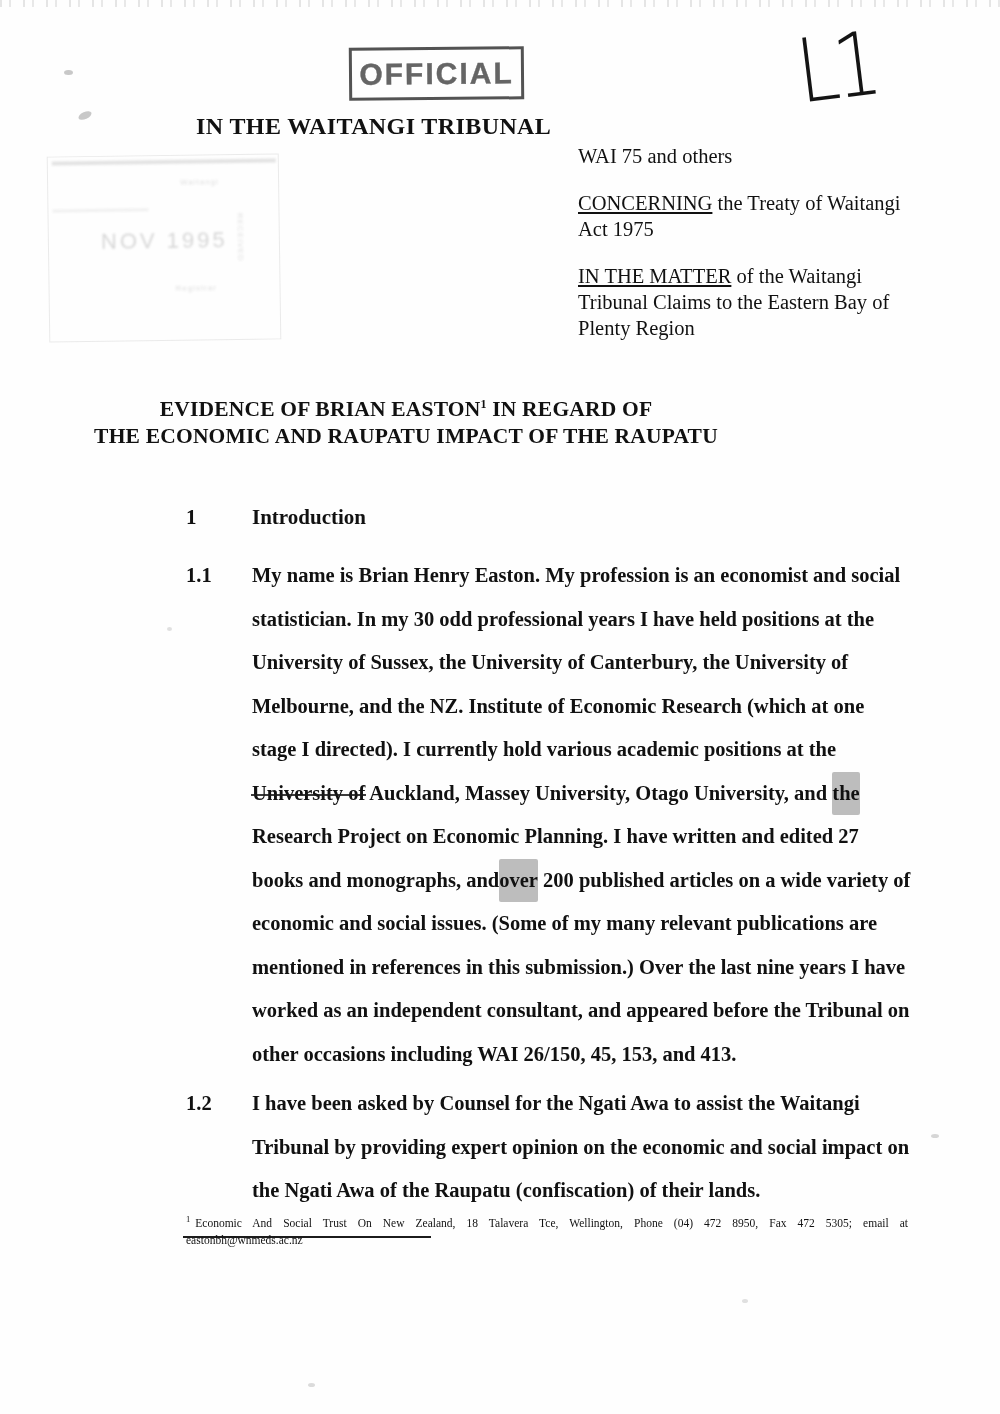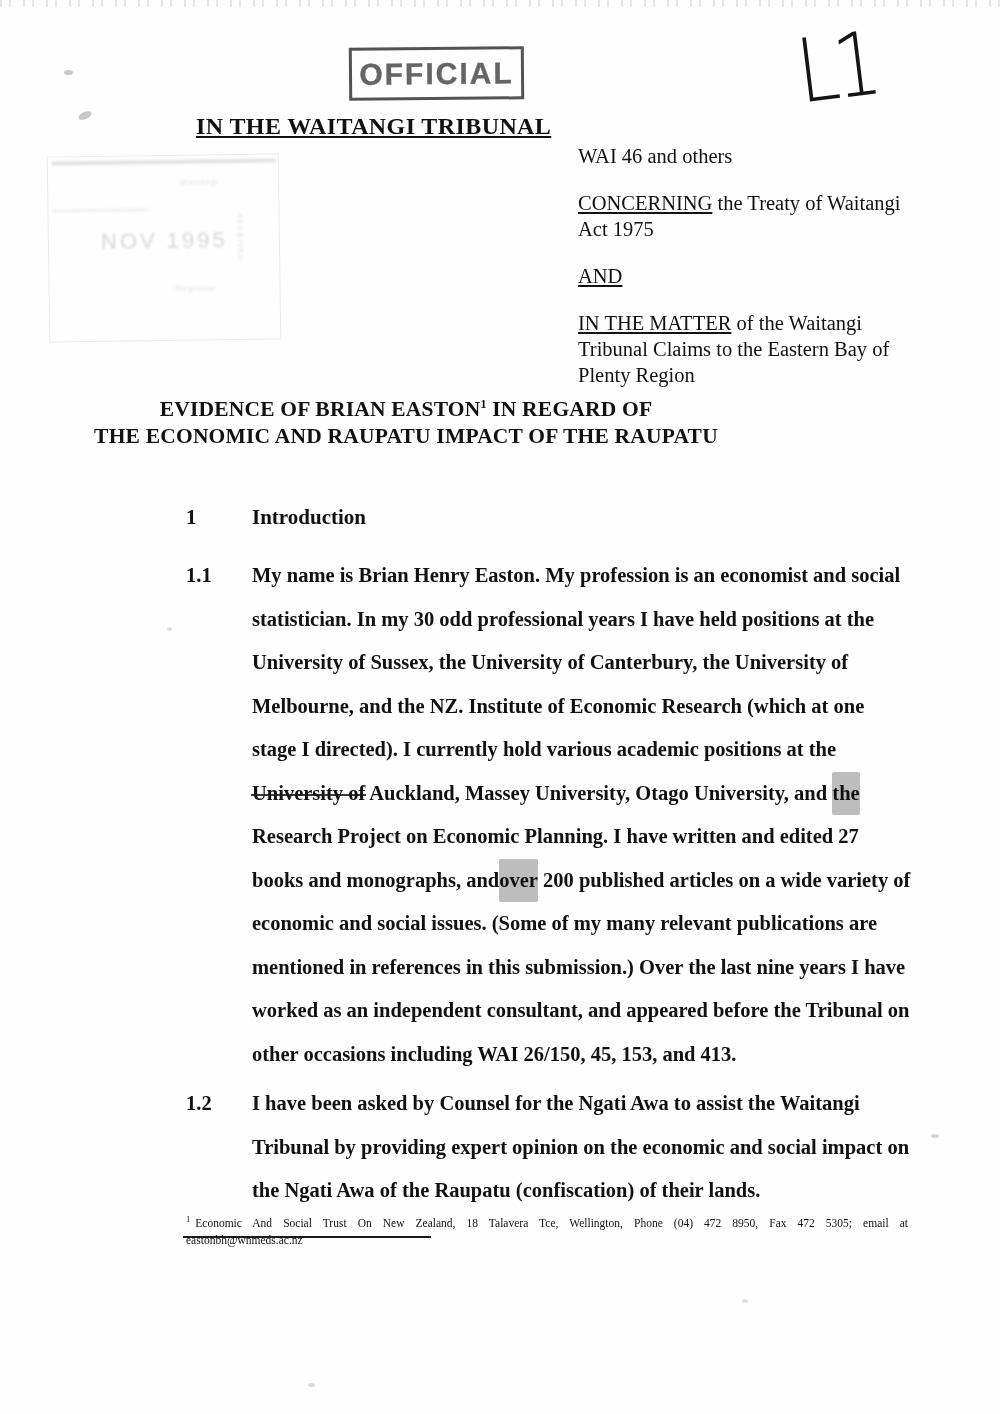--- a/index.html
+++ b/index.html
@@ -120,21 +120,20 @@
   }
 
   
   .court-title {
     position: absolute;
     left: 196px;
     top: 113px;
     font-size: 24px;
     font-weight: bold;
     letter-spacing: .4px;
-    text-decoration: underline;
   }
 
   
   .caption {
     position: absolute;
     left: 578px;
     top: 143px;
     width: 340px;
     font-size: 20.5px;
     line-height: 26px;
@@ -261,29 +260,26 @@
     <div class="rs-line" style="left:4px;top:52px;width:96px;height:3px;opacity:.5;"></div>
     <div class="rs-date">NOV 1995</div>
     <div class="rs-small" style="left:132px;top:22px;">Waitangi</div>
     <div class="rs-small" style="left:196px;top:58px;transform:rotate(90deg);transform-origin:left top;">RECEIVED</div>
     <div class="rs-small" style="left:126px;top:128px;">Registrar</div>
   </div>
 
   <div class="court-title">IN THE WAITANGI TRIBUNAL</div>
 
   <div class="caption">
-    <div class="caption-block">WAI 46 and others</div>
+    <div class="caption-block">WAI 75 and others</div>
 
     <div class="caption-block">
       <span class="u">CONCERNING</span><span> the Treaty of Waitangi Act 1975</span>
     </div>
 
-    <div class="caption-block">
-      <span class="u">AND</span>
-    </div>
 
     <div class="caption-block">
       <span class="u">IN THE MATTER</span><span> of the Waitangi Tribunal Claims to the Eastern Bay of Plenty Region</span>
     </div>
   </div>
 
   <div class="evidence-title">
     <span>EVIDENCE OF BRIAN EASTON</span><sup>1</sup><span> IN REGARD OF</span><br>
     <span>THE ECONOMIC AND RAUPATU IMPACT OF THE RAUPATU</span>
   </div>

